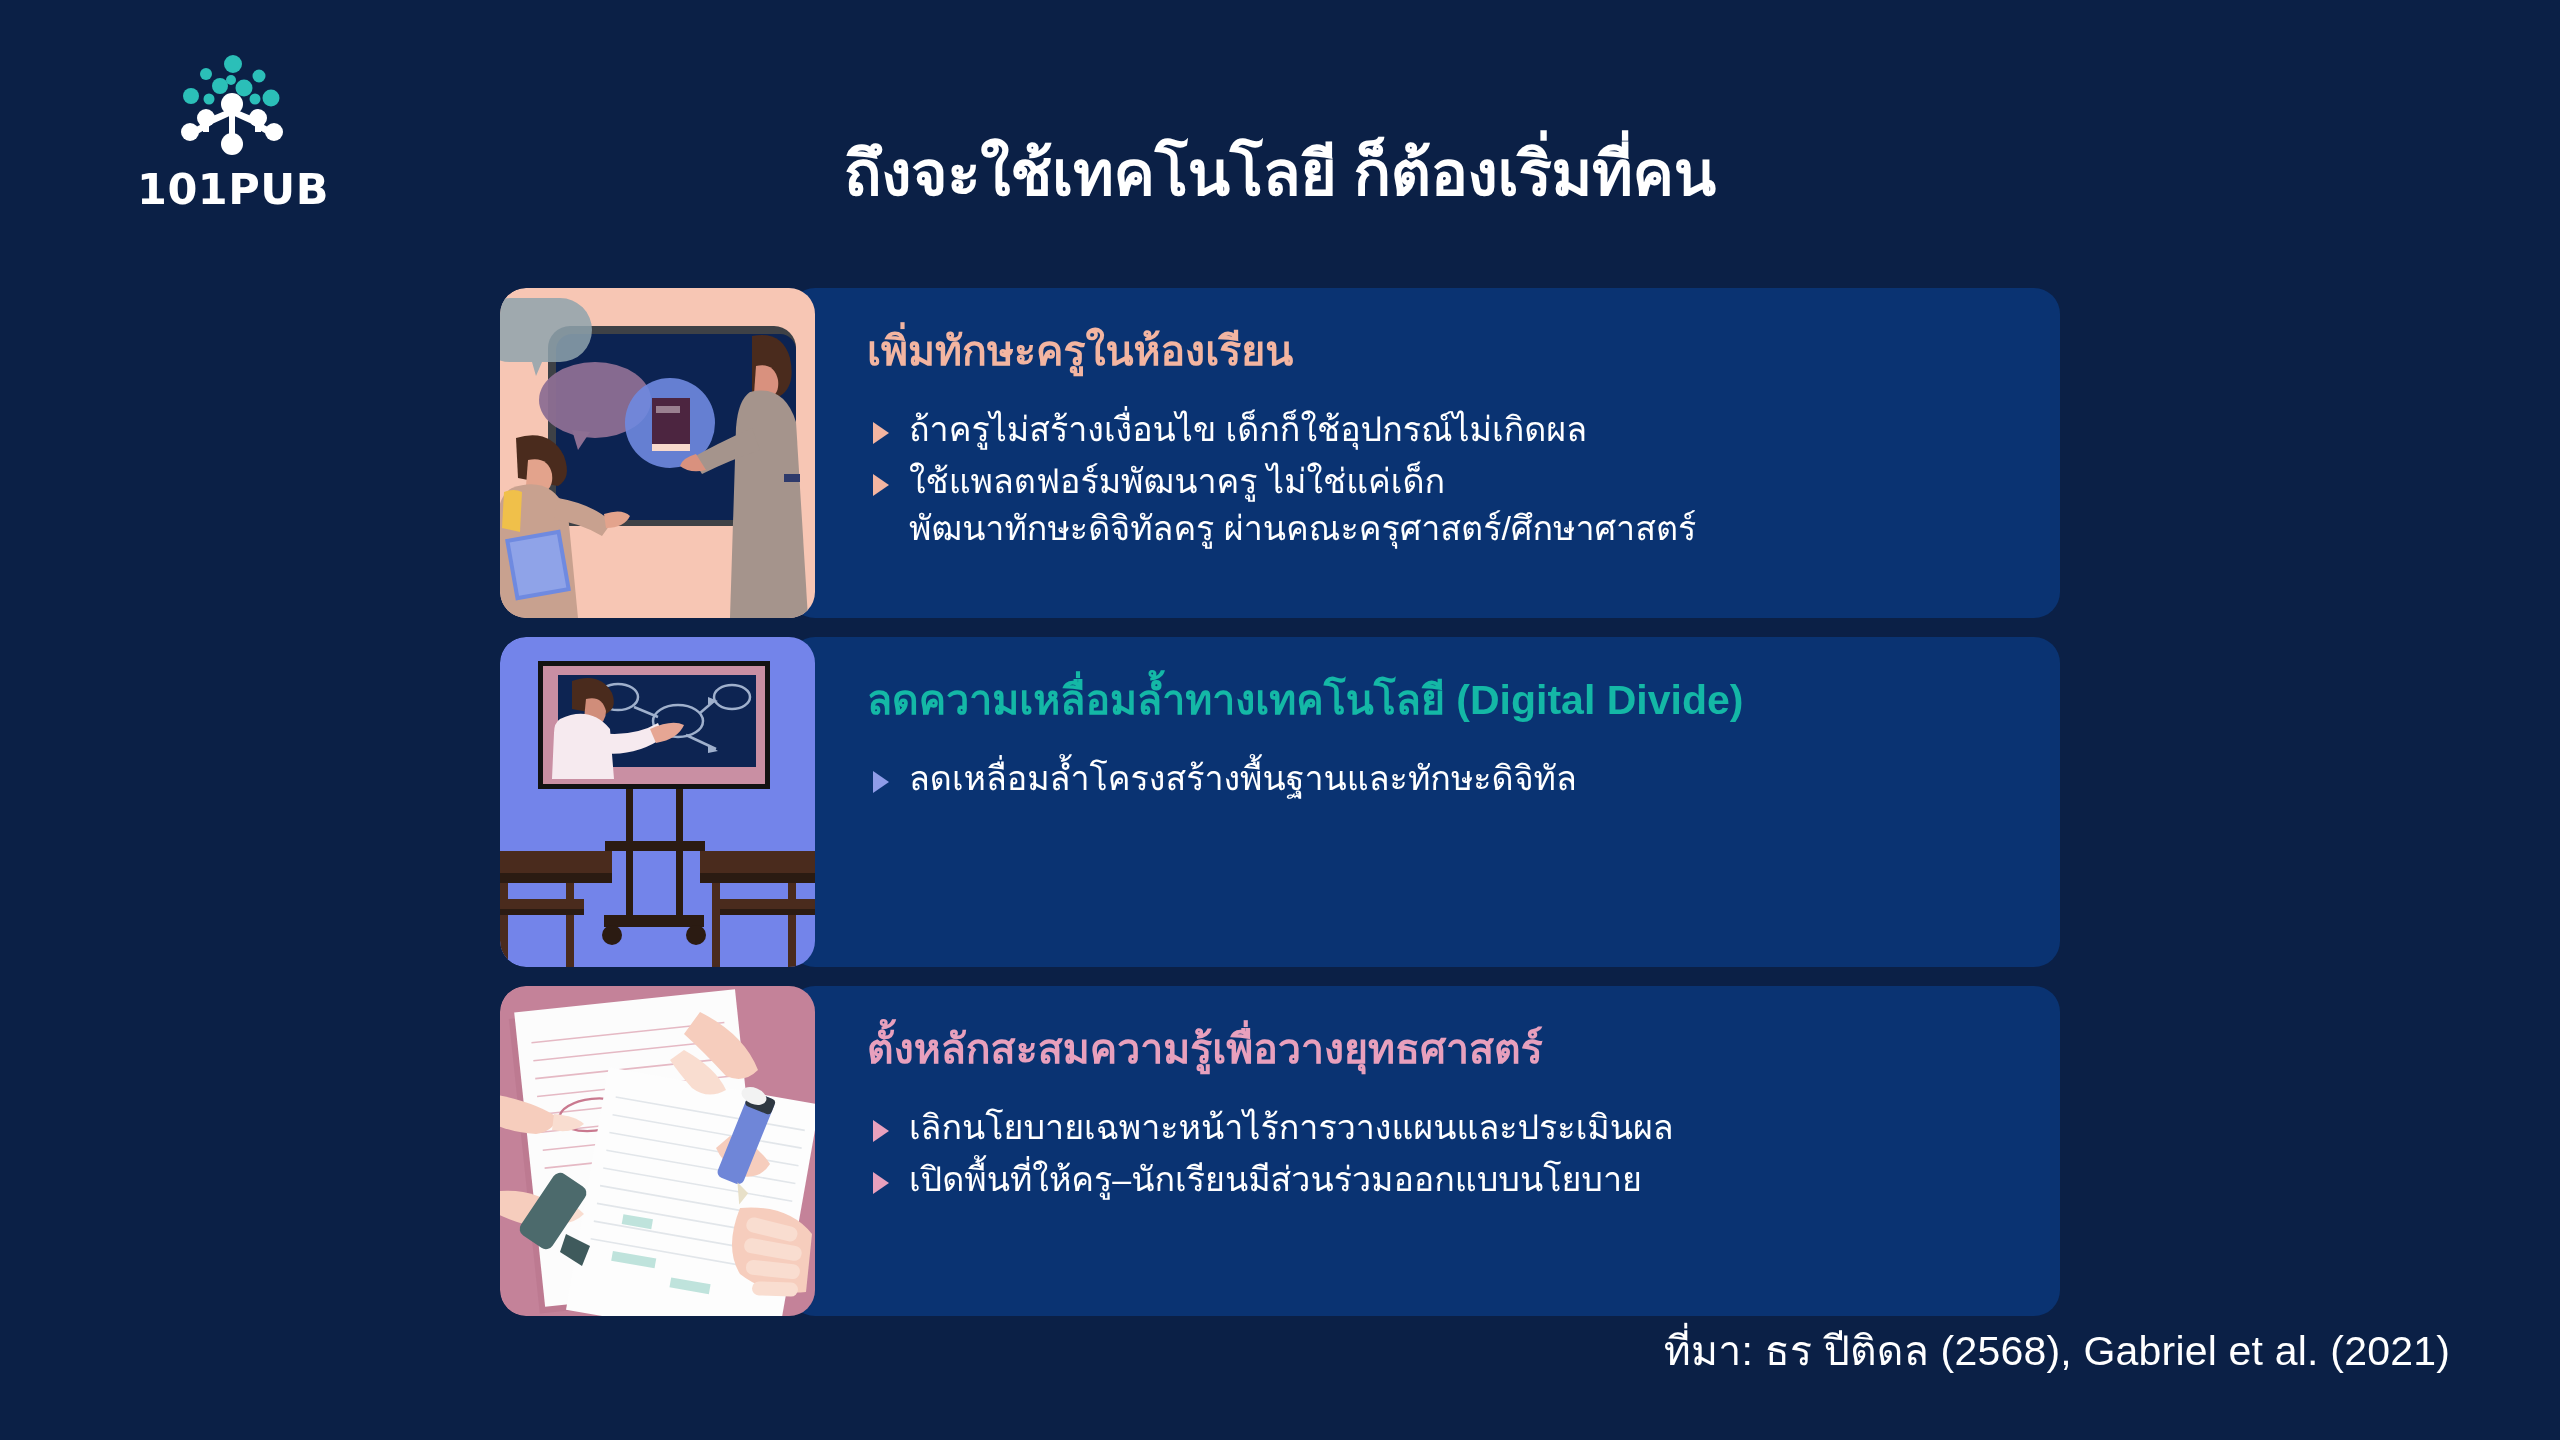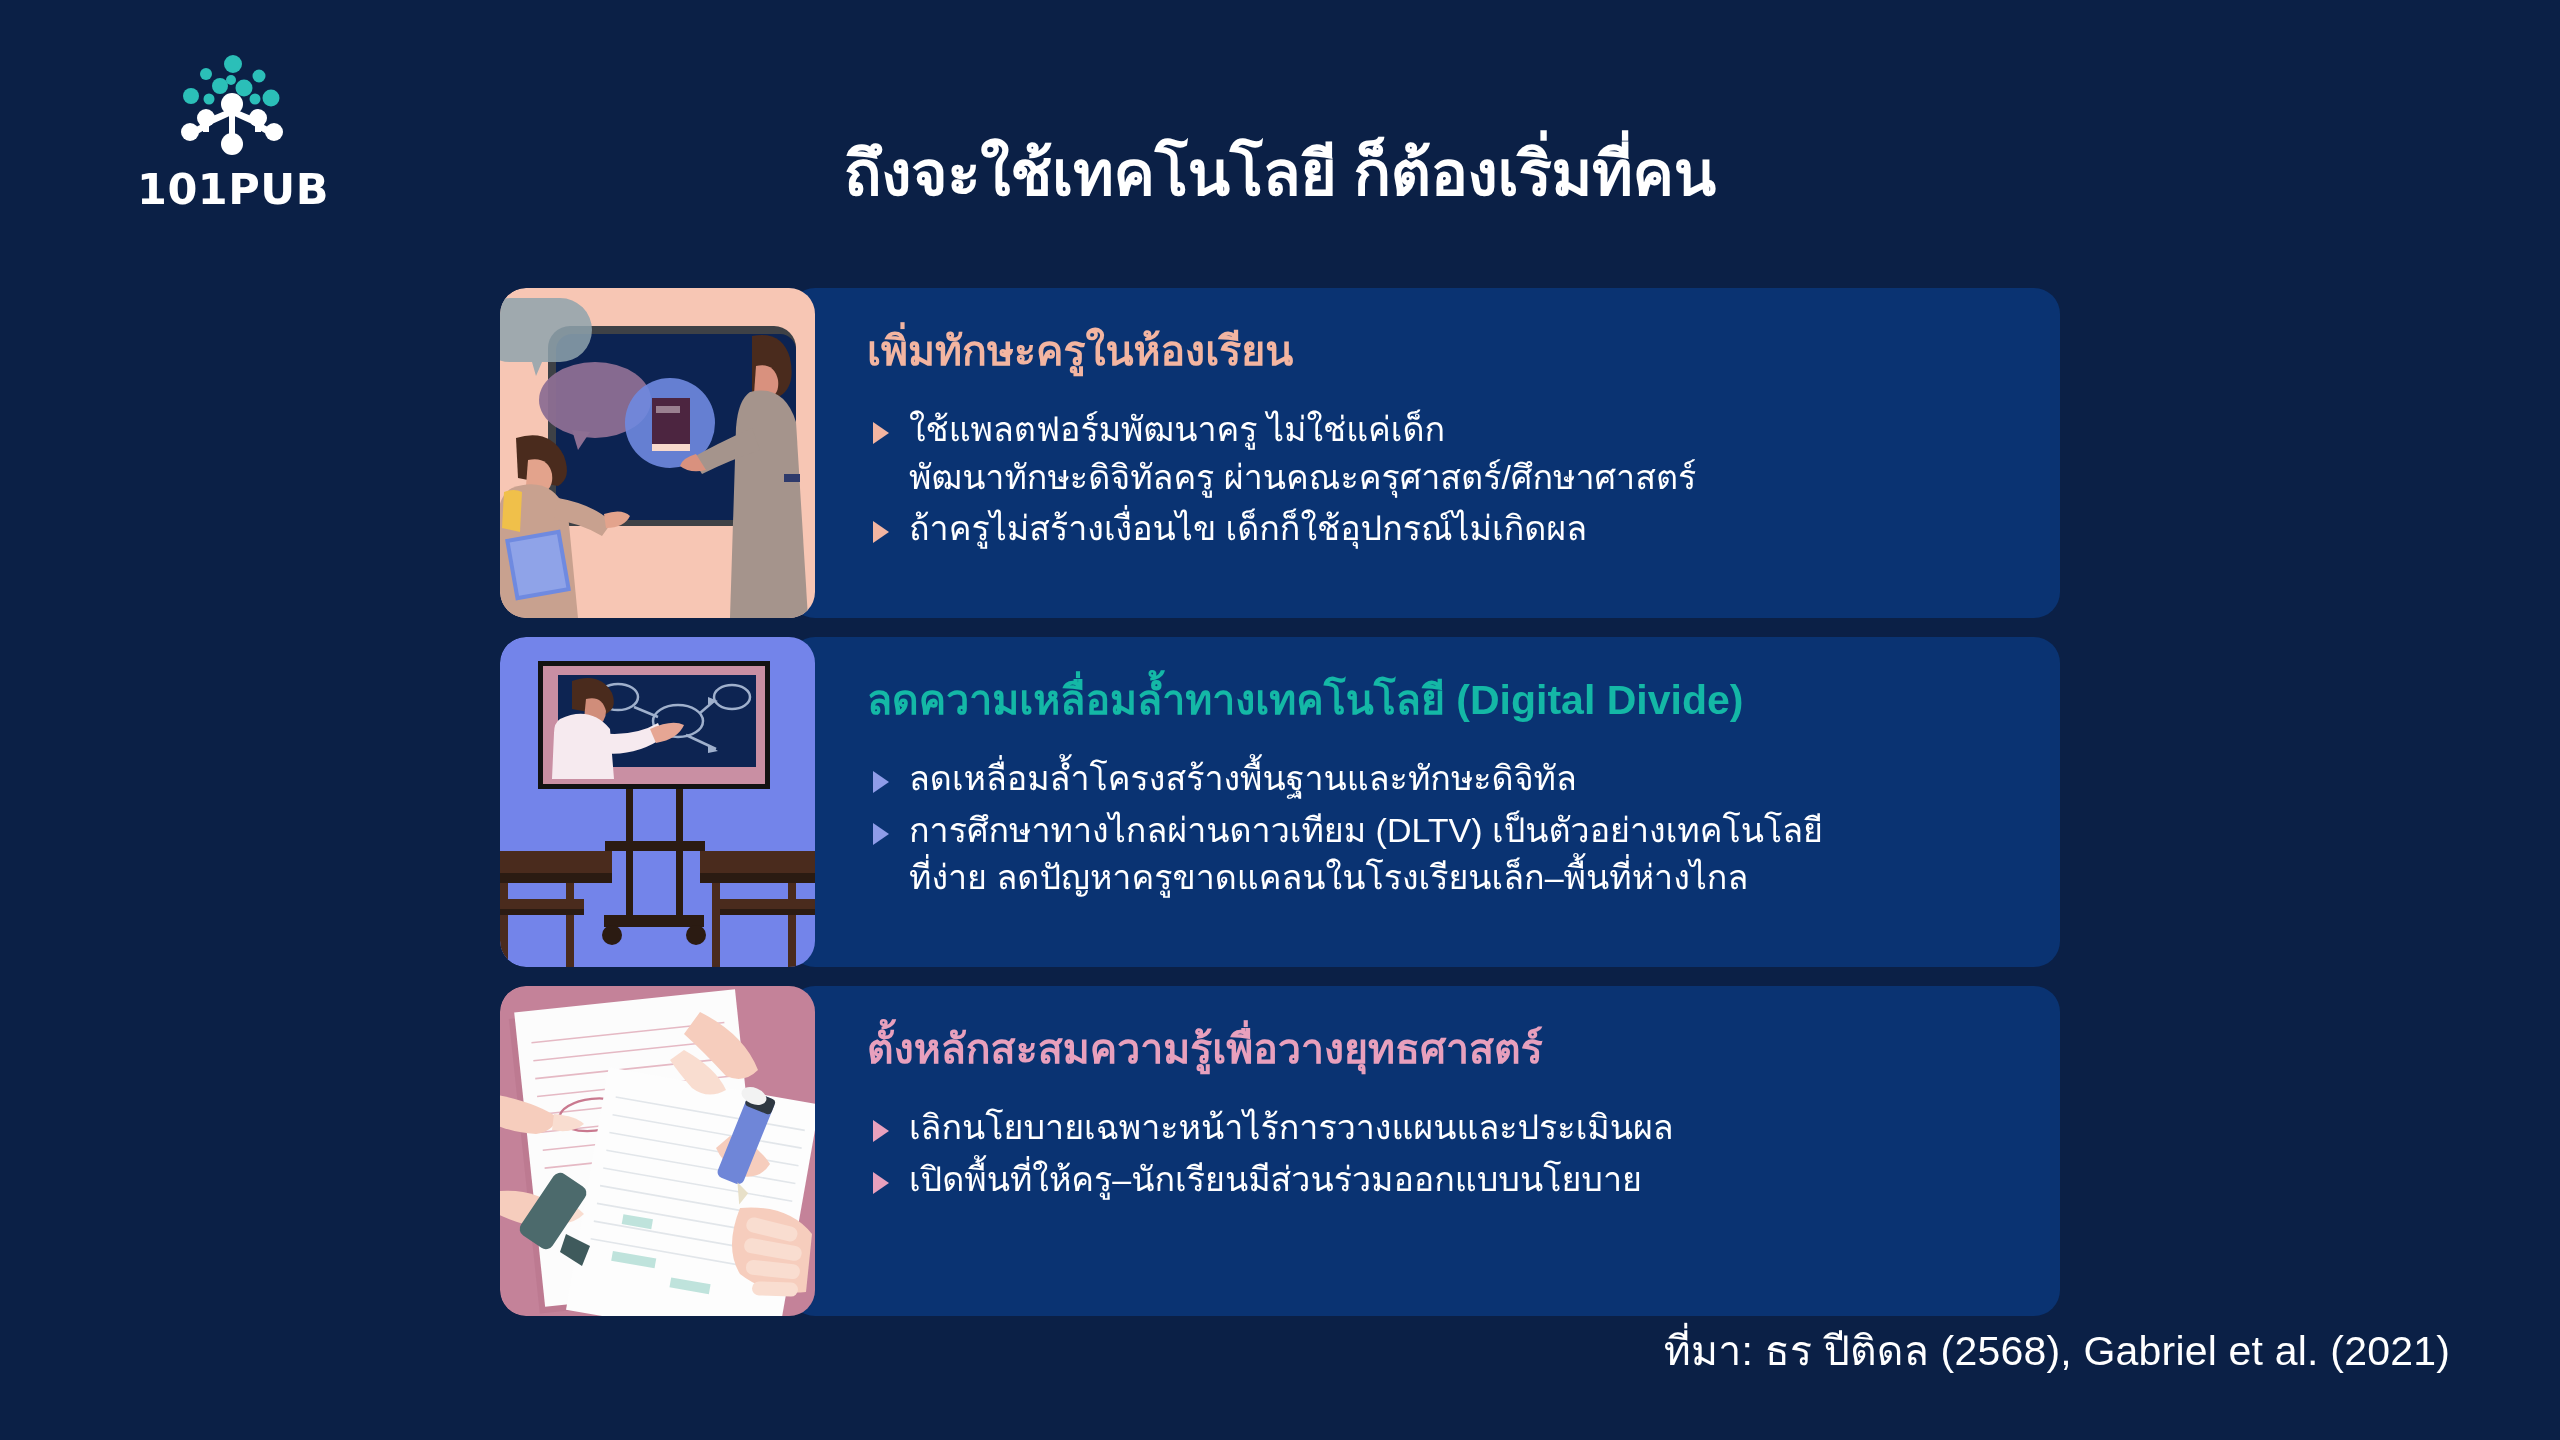--- a/index.html
+++ b/index.html
@@ -156,26 +156,26 @@
           <rect x="10" y="246" width="56" height="62" transform="rotate(-10 38 277)" fill="#6f8ae0"></rect>
           <rect x="14" y="250" width="48" height="54" transform="rotate(-10 38 277)" fill="#8fa3e8"></rect>
         </g>
       </svg>
     </div>
     <div class="card-body">
       <div class="card-title">เพิ่มทักษะครูในห้องเรียน</div>
       <ul class="bullets">
         <li>
           <span class="tri"></span>
+          <span>ถ้าครูไม่สร้างเงื่อนไข เด็กก็ใช้อุปกรณ์ไม่เกิดผล</span>
+        </li>
+        <li>
+          <span class="tri"></span>
           <span>ใช้แพลตฟอร์มพัฒนาครู ไม่ใช่แค่เด็ก</span>
           <span class="sub">พัฒนาทักษะดิจิทัลครู ผ่านคณะครุศาสตร์/ศึกษาศาสตร์</span>
-        </li>
-        <li>
-          <span class="tri"></span>
-          <span>ถ้าครูไม่สร้างเงื่อนไข เด็กก็ใช้อุปกรณ์ไม่เกิดผล</span>
         </li>
       </ul>
     </div>
   </div>
 
   <div class="card c2">
     <div class="card-media">
       <svg viewBox="0 0 315 330" width="315" height="330" preserveAspectRatio="xMidYMid slice">
         <defs>
             <clipPath id="cl2">
@@ -225,25 +225,20 @@
         </g>
       </svg>
     </div>
     <div class="card-body">
       <div class="card-title">ลดความเหลื่อมล้ำทางเทคโนโลยี (Digital Divide)</div>
       <ul class="bullets">
         <li>
           <span class="tri"></span>
           <span>ลดเหลื่อมล้ำโครงสร้างพื้นฐานและทักษะดิจิทัล</span>
         </li>
-        <li>
-          <span class="tri"></span>
-          <span>การศึกษาทางไกลผ่านดาวเทียม (DLTV) เป็นตัวอย่างเทคโนโลยี</span>
-          <span class="sub">ที่ง่าย ลดปัญหาครูขาดแคลนในโรงเรียนเล็ก–พื้นที่ห่างไกล</span>
-        </li>
       </ul>
     </div>
   </div>
 
   <div class="card c3">
     <div class="card-media">
       <svg viewBox="0 0 315 330" width="315" height="330" preserveAspectRatio="xMidYMid slice">
         <defs>
             <clipPath id="cl3">
               <rect x="0" y="0" width="315" height="330" rx="26"></rect>

